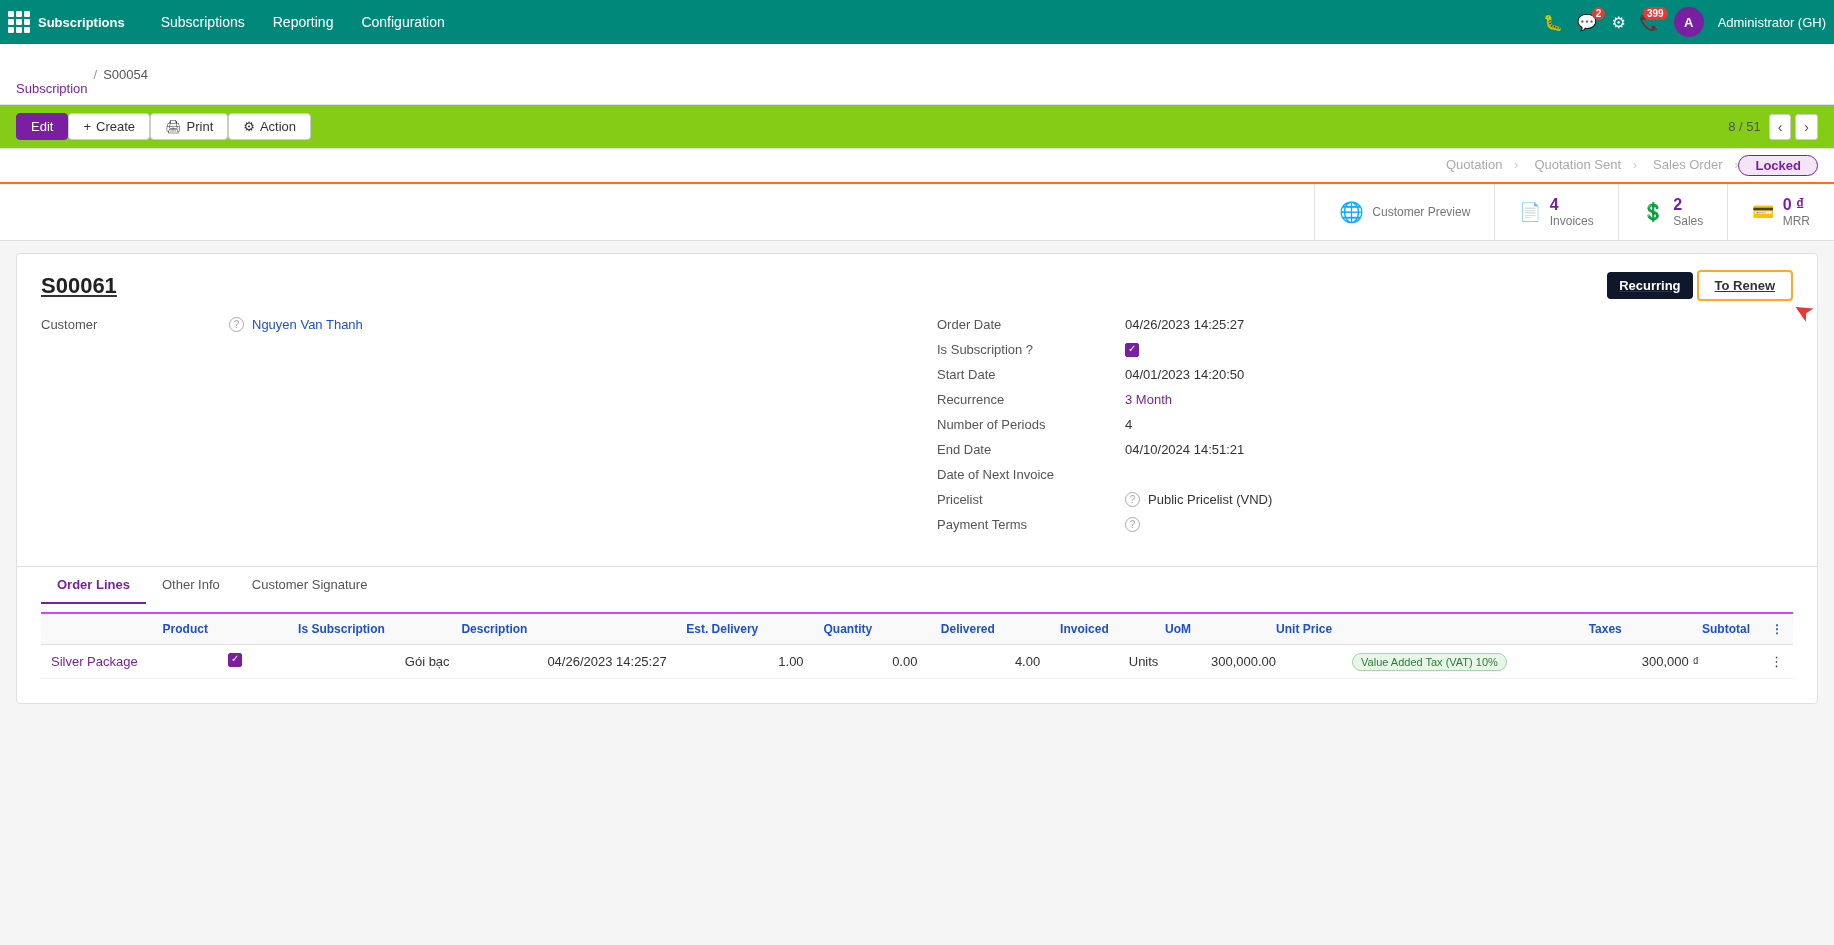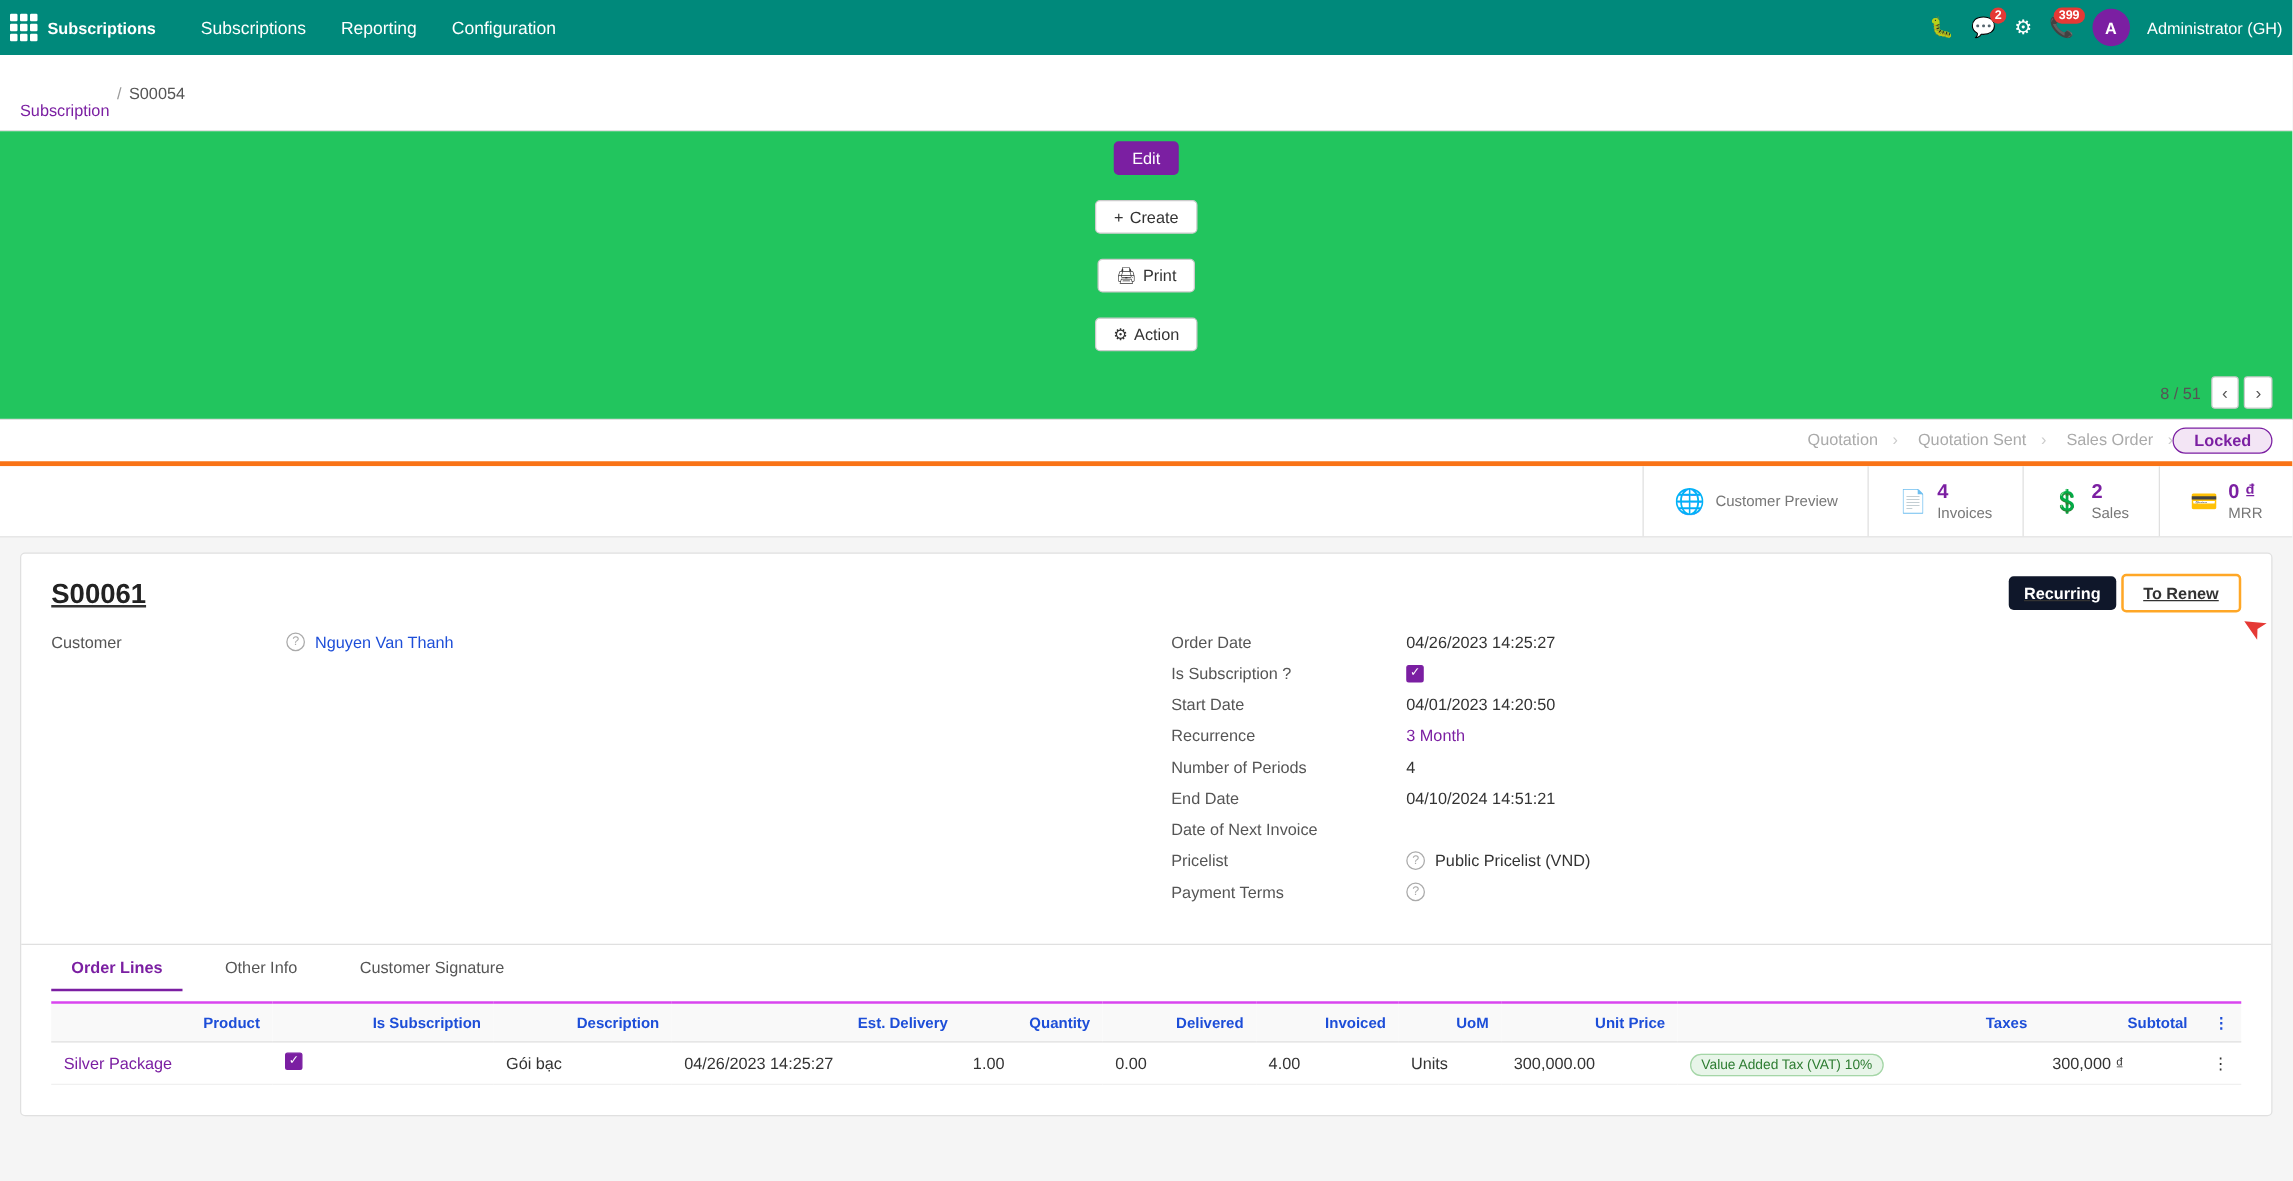--- a/index.html
+++ b/index.html
@@ -93,27 +93,26 @@
       align-items: center;
       gap: 6px;
       font-size: 14px;
     }
     .breadcrumb-link { color: #7b1fa2; cursor: pointer; text-decoration: none; margin-top: 29px; }
     .breadcrumb-sep { color: #999; }
     .breadcrumb-current { color: #555; }
 
     
     .toolbar {
-      background: #22c55e;
+      background: #84cc16;
       padding: 8px 16px;
       border-bottom: 1px solid #e0e0e0;
       display: flex;
       align-items: center;
-      gap: 20px;
-      flex-direction: column;
+      gap: 0;
     }
     .btn {
       padding: 5px 14px;
       border-radius: 4px;
       border: 1px solid #ccc;
       cursor: pointer;
       font-size: 13px;
       display: flex;
       align-items: center;
       gap: 5px;
@@ -145,21 +144,21 @@
       color: #555;
     }
 
     
     .status-bar {
       background: white;
       padding: 6px 16px;
       display: flex;
       justify-content: flex-end;
       gap: 0;
-      border-bottom: 4px solid #f97316;
+      border-bottom: 2px solid #f97316;
     }
     .status-step {
       color: #aaa;
       font-size: 13px;
       padding: 2px 16px;
       position: relative;
     }
     .status-step::after {
       content: '›';
       position: absolute;
@@ -300,21 +299,21 @@
       top: -1px;
       left: 2px;
     }
     .recurrence-link { color: #7b1fa2; cursor: pointer; }
 
     
     .tabs {
       border-top: 1px solid #e0e0e0;
       padding: 0 24px;
       display: flex;
-      gap: 18px;
+      gap: 0;
     }
     .tab {
       padding: 10px 16px;
       cursor: pointer;
       color: #555;
       border-bottom: 2px solid transparent;
       font-size: 13px;
     }
     .tab.active {
       color: #7b1fa2;

